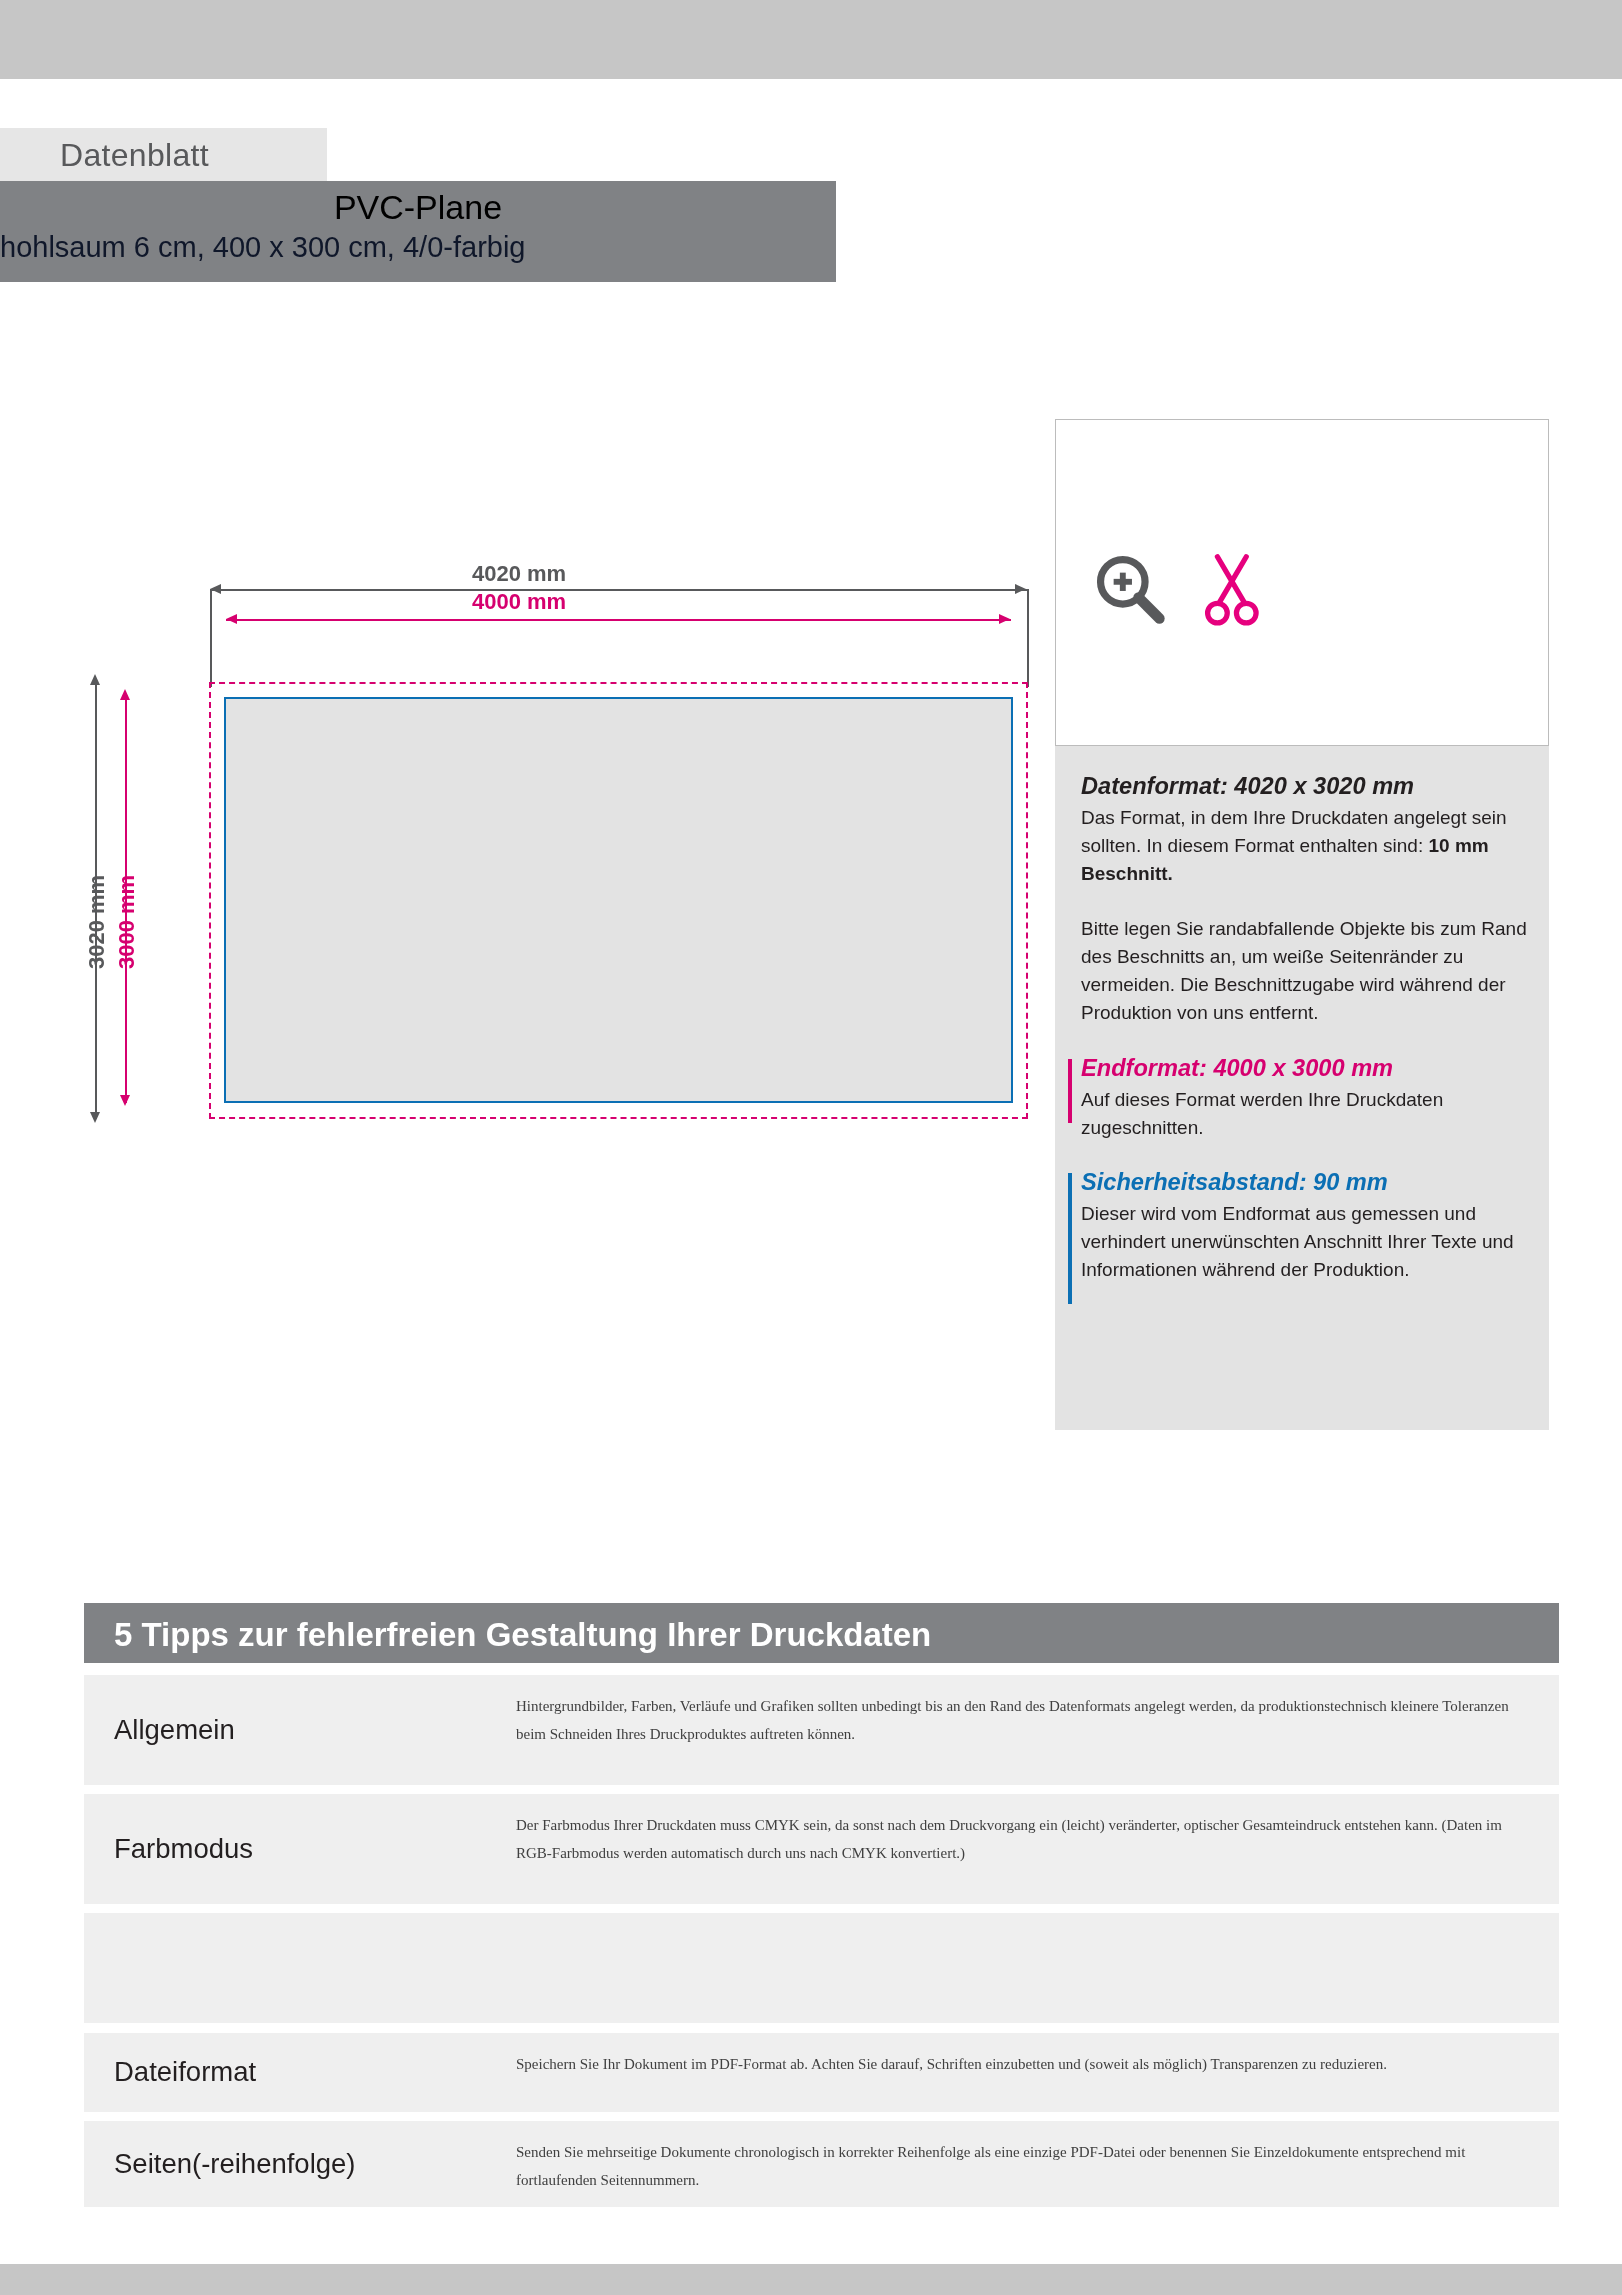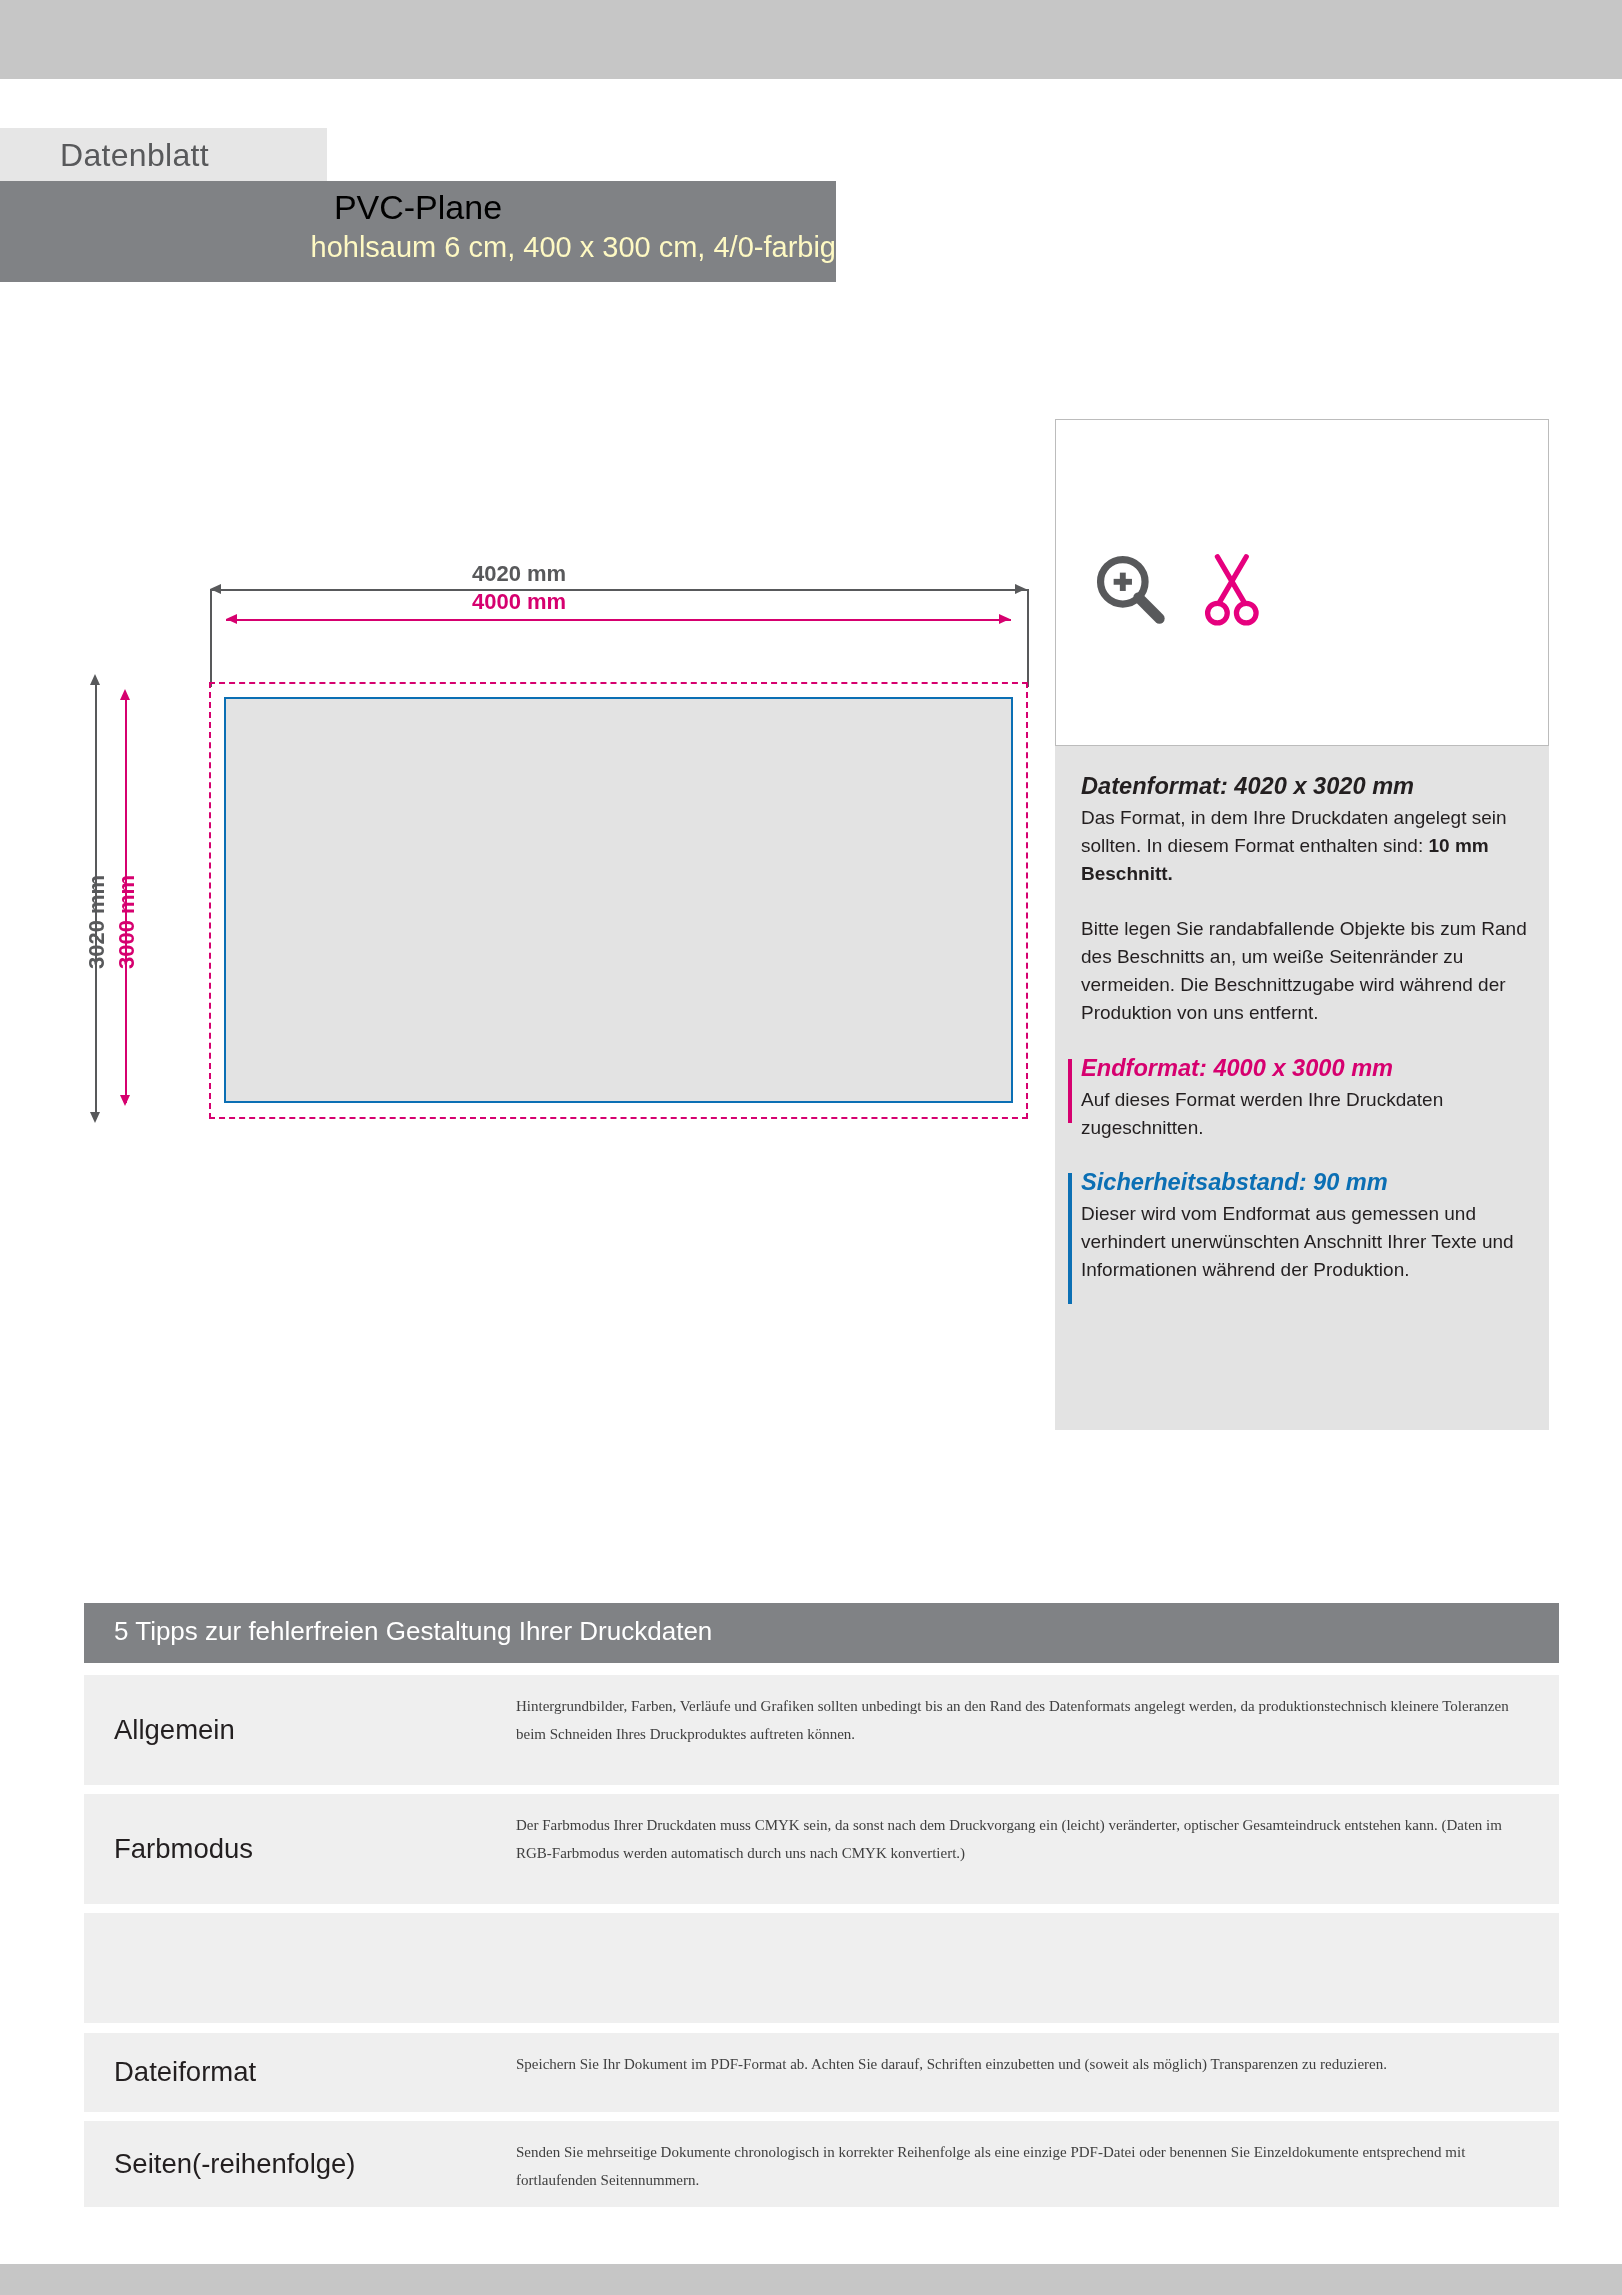--- a/index.html
+++ b/index.html
@@ -47,22 +47,22 @@
     width: 836px;
     top: 6.5px;
     text-align: center;
     color: #000000;
     font-size: 34px;
   }
   .title-band .t2 {
     position: absolute;
     width: 836px;
     top: 50px;
-    text-align: right;
-    color: #fef9c3;
+    text-align: left;
+    color: #0f172a;
     font-size: 29px;
   }
 
   
   .diagram {
     position: absolute;
     left: 79px; top: 537px;
     width: 968px; height: 772px;
   }
   
@@ -203,22 +203,23 @@
   
   .tips-header {
     position: absolute;
     left: 84px; top: 1603px;
     width: 1475px; height: 60px;
     background: #808285;
   }
   .tips-header span {
     position: absolute;
     left: 30px; top: 13px;
-    font-size: 26px;
+    font-size: 33px;
     color: #ffffff;
+    font-weight: bold;
   }
   .tips-table {
     position: absolute;
     left: 84px; top: 1675px;
     width: 1475px;
   }
   .tip-row {
     display: flex;
     background: #efefef;
     margin-bottom: 9.2px;

